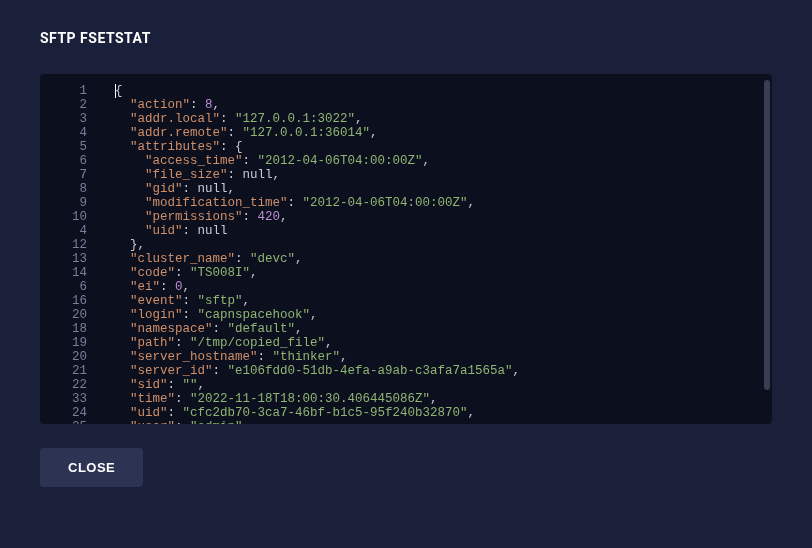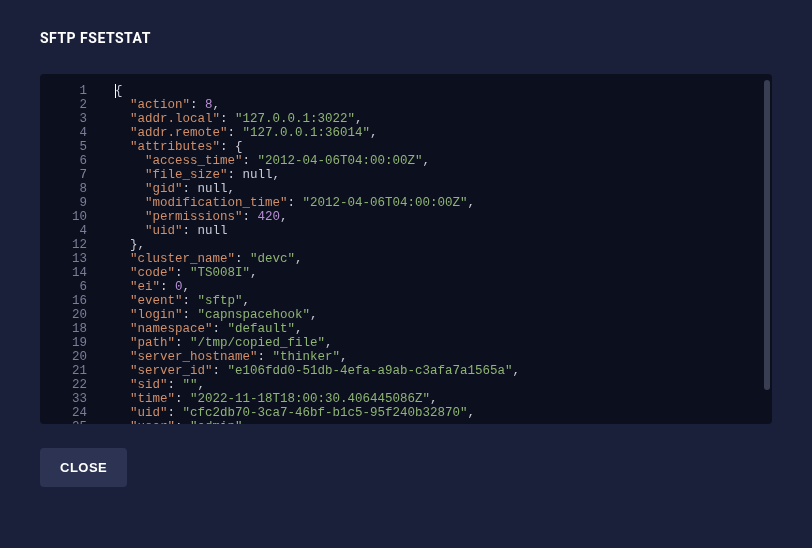--- a/index.html
+++ b/index.html
@@ -74,21 +74,21 @@
       background: #3a3e52;
       border-radius: 3px;
     }
     .footer {
       margin-top: 24px;
     }
     .close-btn {
       background: #2d3352;
       color: #fff;
       border: none;
-      padding: 12px 20px;
+      padding: 12px 28px;
       font-size: 13px;
       font-weight: 600;
       letter-spacing: 0.5px;
       border-radius: 4px;
       cursor: pointer;
     }
   </style>
 </head>
 <body>
 

